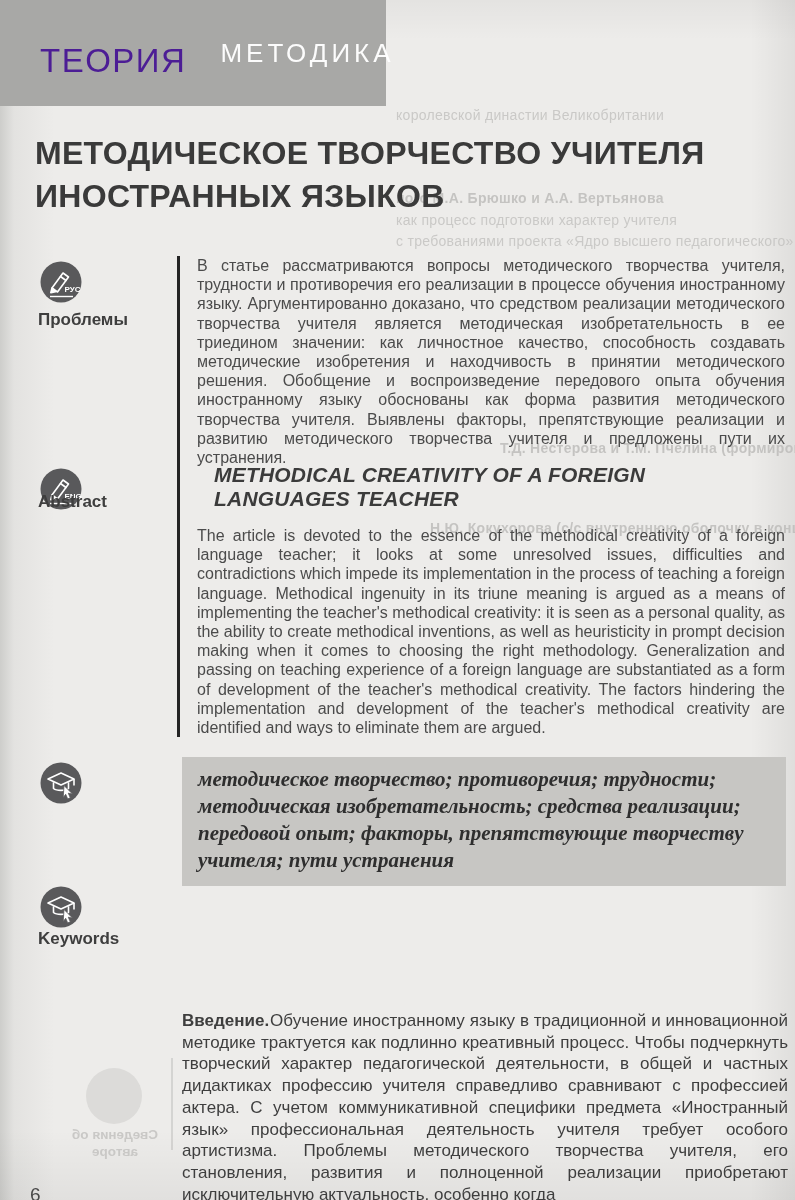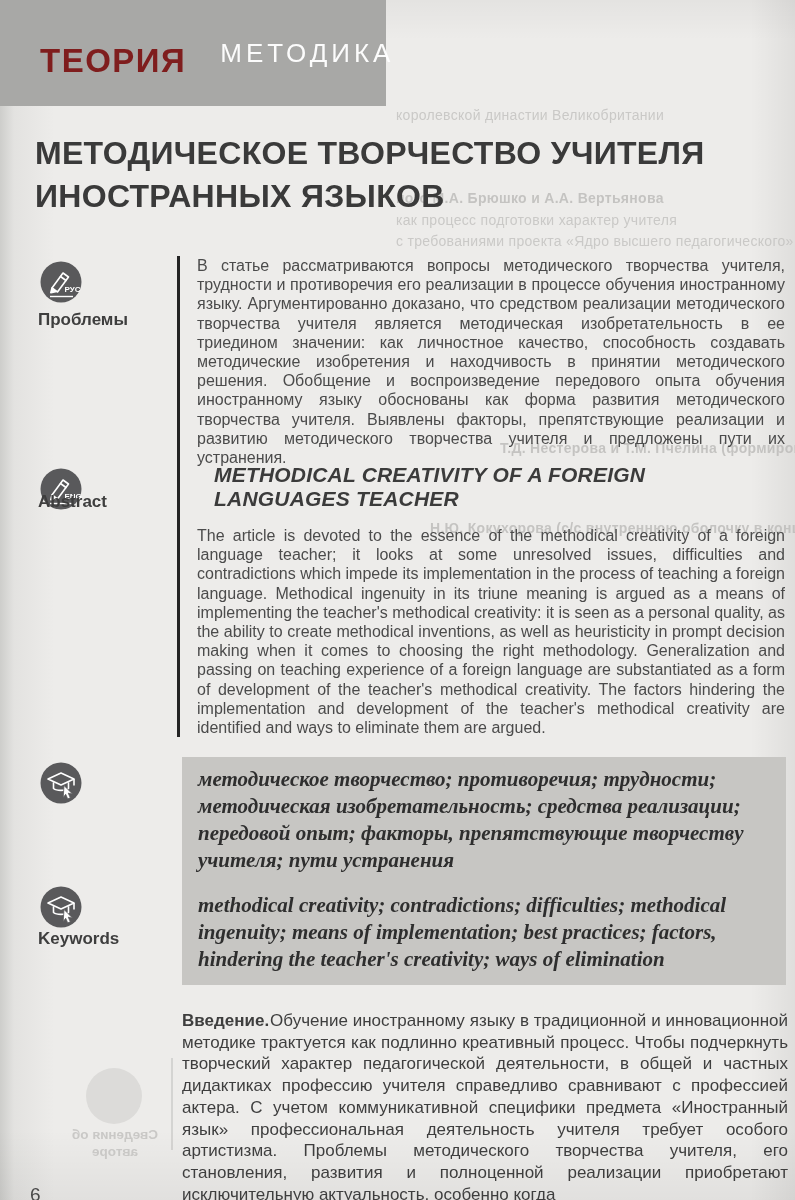--- a/index.html
+++ b/index.html
@@ -13,21 +13,21 @@
       linear-gradient(to top, rgba(0,0,0,0.05), rgba(0,0,0,0) 70px),
       #edecea;
   }
 
   
   .band {
     position:absolute; left:0; top:0; width:386px; height:106px;
     background:#a8a8a6; display:flex; align-items:center; padding-left:40px;
     box-sizing:border-box;
   }
-  .band-main { color:#7f1d1d; font-weight:bold; font-size:33px; letter-spacing:1.5px;margin-top:16px; }
+  .band-main { color:#4c1d95; font-weight:normal; font-size:33px; letter-spacing:1.5px;margin-top:16px; }
   .band-sep { display:inline-block; width:2px; height:38px; background:rgba(255,255,255,0.95); margin:0 16px 0 18px; }
   .band-sub { color:rgba(255,255,255,0.96); font-weight:normal; font-size:26px; letter-spacing:4px; }
 
   
   .title {
     position:absolute; left:35px; top:132px; width:752px; margin:0;
     font-size:32px; line-height:43px; font-weight:bold; color:#3a3a3a; letter-spacing:0.3px;
   }
 
   
@@ -159,21 +159,20 @@
       <g stroke="#ffffff" stroke-width="1.6" fill="none" stroke-linejoin="round">
         <path d="M8 17 L21 11 L34 17 L21 23 Z"></path>
         <path d="M13.5 20.2 L13.5 26.5 C16.5 29 25.5 29 28.5 26.5 L28.5 20.2"></path>
         <line x1="34" y1="17" x2="34" y2="23.5"></line>
       </g>
       <path d="M24 23.5 L32.5 32 L28.3 31.2 L30.3 35.8 L27.7 36.9 L25.7 32.3 L23.2 35.6 Z" fill="#ffffff" stroke="#59595b" stroke-width="0.8"></path>
     </svg>
   </div>
   <div class="icon-label" style="top:929px;">Keywords</div>
 
-  <div class="kwbox" style="top:883px;">methodical creativity; contradictions; difficulties; methodical ingenuity; means of implementation; best practices; factors, hindering the teacher's creativity; ways of elimination</div>
 
   <p class="intro"><span class="intro-lead">Введение.</span><span>Обучение иностранному языку в традиционной и инновационной методике трактуется как подлинно креативный процесс. Чтобы подчеркнуть творческий характер педагогической деятельности, в общей и частных дидактиках профессию учителя справедливо сравнивают с профессией актера. С учетом коммуникативной специфики предмета «Иностранный язык» профессиональная деятельность учителя требует особого артистизма. Проблемы методического творчества учителя, его становления, развития и полноценной реализации приобретают исключительную актуальность, особенно когда</span></p>
 
   <div class="ghost-circle"></div>
   <div class="ghost-divider"></div>
   <div class="ghost-author">Сведения об авторе</div>
 
   <div class="page-num">6</div>
 
 </div>

